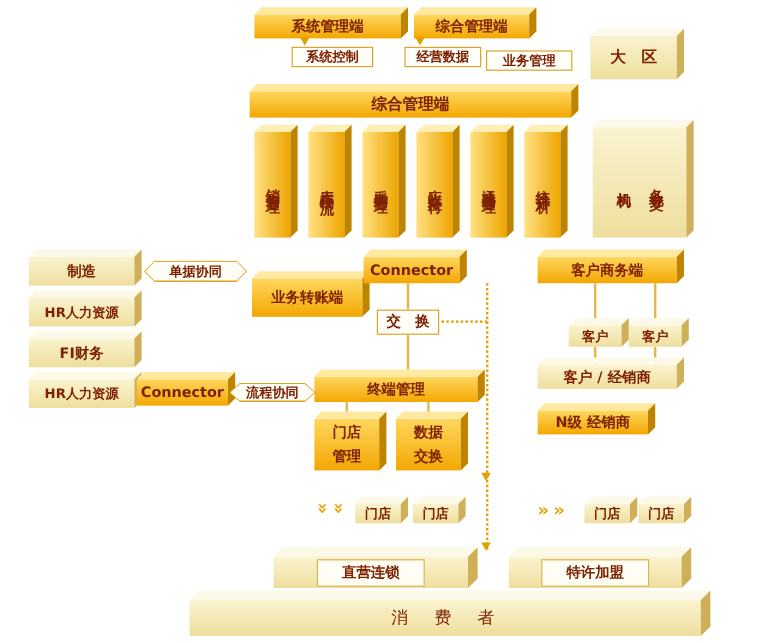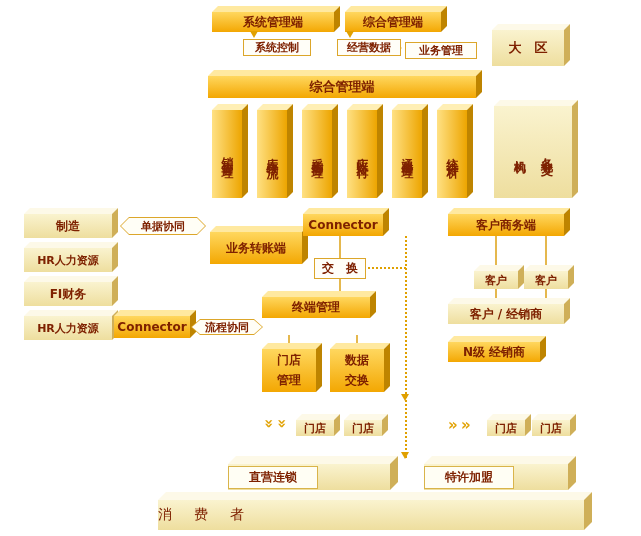--- a/index.html
+++ b/index.html
@@ -27,21 +27,21 @@
         clip-path:polygon(8px 0,calc(100% - 8px) 0,100% 50%,calc(100% - 8px) 100%,8px 100%,0 50%);}
   .hex span{position:relative;z-index:1;}
   .cline{position:absolute;width:2px;background:#E5B84E;z-index:0;}
   .dv{position:absolute;width:0;border-left:2px dotted #E0A000;z-index:0;}
   .dh{position:absolute;height:0;border-top:2px dotted #E0A000;z-index:0;}
   .tri{position:absolute;width:0;height:0;z-index:3;}
   .tri.down{border-left:4px solid transparent;border-right:4px solid transparent;border-top:7px solid #E0A000;}
   .tri.right{border-top:4px solid transparent;border-bottom:4px solid transparent;border-left:7px solid #E0A000;}
   .chev{position:absolute;color:#E2A40A;font-weight:bold;font-size:15px;line-height:1;z-index:3;display:inline-block;}
   .chev.dn{transform:rotate(90deg);}
-  .slab{position:absolute;--d:8px;display:flex;align-items:center;justify-content:flex-start;z-index:2;}
+  .slab{position:absolute;--d:8px;display:flex;align-items:center;justify-content:center;z-index:2;}
   .slab-label{background:#FFFEF4;border:1px solid #D9B44A;padding:2px 20px;font-size:12px;font-weight:bold;color:#7E2100;}
   .consumer-text{font-size:14px;font-weight:normal;color:#7E2100;letter-spacing:4px;}
   .pre{white-space:pre-line;line-height:1.6;}
   .branch-col{writing-mode:vertical-rl;letter-spacing:2px;font-weight:bold;}
 </style>
 </head>
 <body>
 
 <div class="canvas">
 
@@ -144,21 +144,21 @@
   </div>
   <div class="node b3 gold" style="left:303px;top:214px;width:80px;height:22px">
     <span>Connector</span>
   </div>
   <div class="wbox" style="left:314px;top:258px;width:52px;height:21px;font-size:12px">
     <span>交　换</span>
   </div>
   <div class="node b3 gold" style="left:114px;top:316px;width:76px;height:22px">
     <span>Connector</span>
   </div>
-  <div class="node b3 gold" style="left:262px;top:297px;width:108px;height:21px">
+  <div class="node b3 gold" style="left:262px;top:314px;width:136px;height:21px">
     <span>终端管理</span>
   </div>
   <div class="node b3 gold pre" style="left:262px;top:349px;width:54px;height:43px">
     <span class="pre">门店
 管理</span>
   </div>
   <div class="node b3 gold pre" style="left:330px;top:349px;width:54px;height:43px">
     <span class="pre">数据
 交换</span>
   </div>

